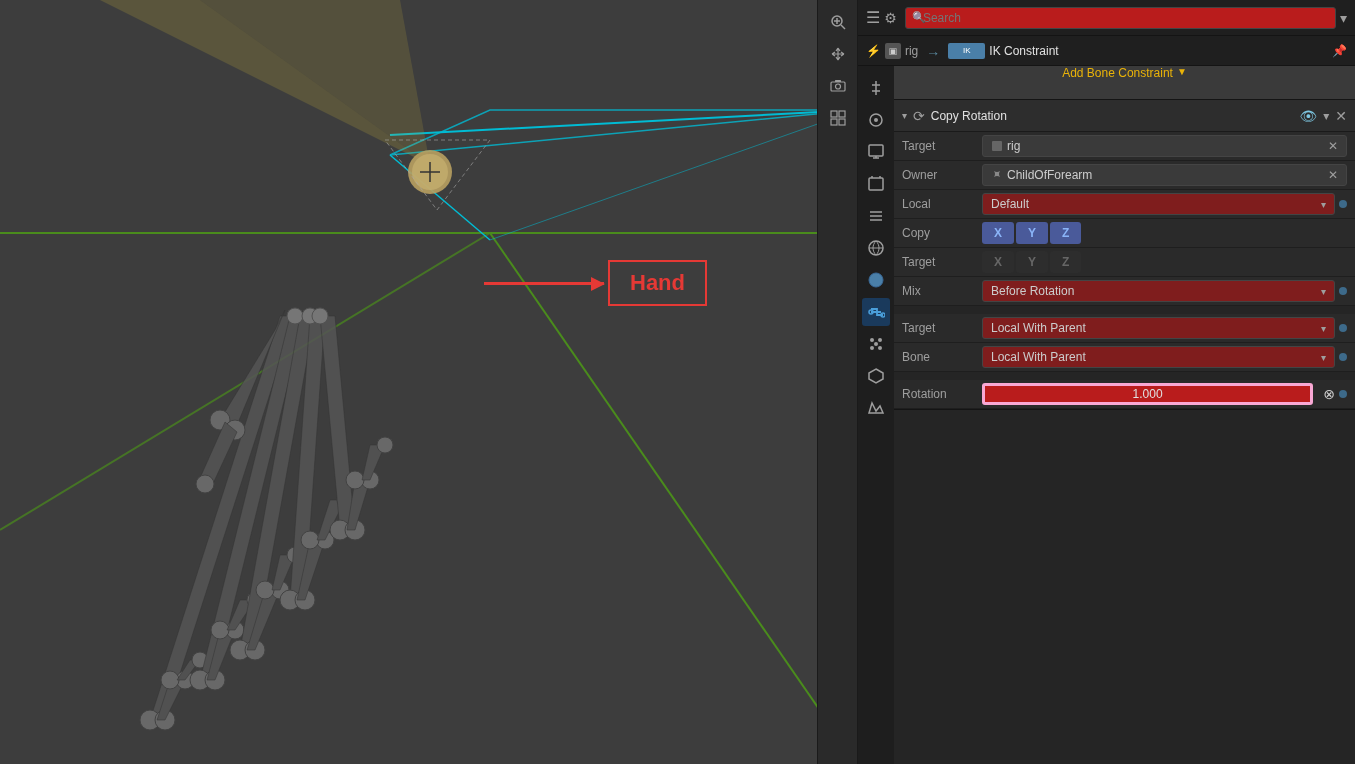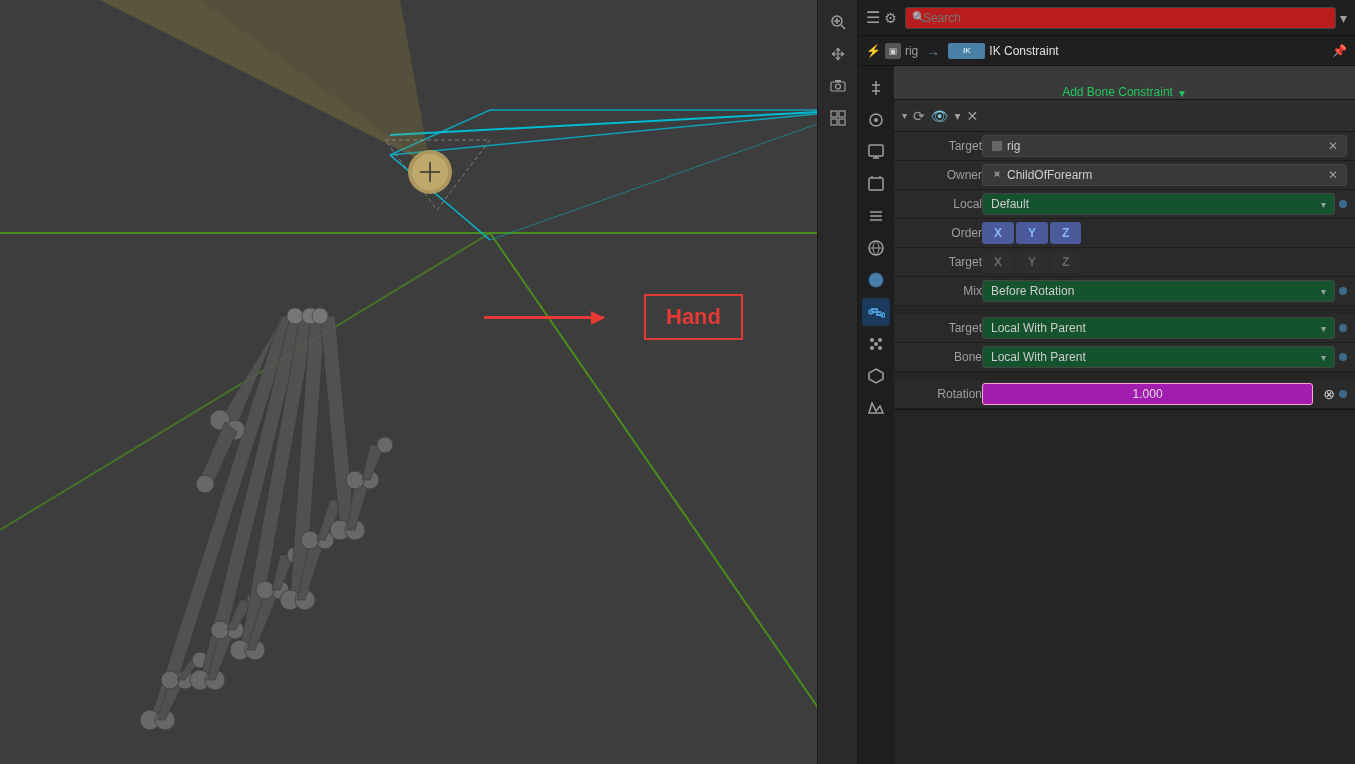--- a/index.html
+++ b/index.html
@@ -2,21 +2,21 @@
 <html><head>
   <meta charset="utf-8">
   <style>
     * { margin: 0; padding: 0; box-sizing: border-box; }
     body { width: 1355px; height: 764px; overflow: hidden; font-family: -apple-system, BlinkMacSystemFont, 'Segoe UI', sans-serif; font-size: 12px; background: #1a1a1a; display: flex; }
 
     
     #viewport { width: 857px; height: 764px; background: #3d3d3d; position: relative; overflow: hidden; }
 
     
-    #hand-label-container { position: absolute; top: 294px; left: 484px; display: flex; align-items: center; gap: 36px; }
+    #hand-label-container { position: absolute; top: 260px; left: 484px; display: flex; align-items: center; }
     #hand-arrow { width: 120px; height: 0; border-top: 3px solid #e53935; position: relative; }
     #hand-arrow::after { content: ''; position: absolute; right: -1px; top: -8px; border-left: 14px solid #e53935; border-top: 7px solid transparent; border-bottom: 7px solid transparent; }
     #hand-box { border: 2px solid #e53935; padding: 8px 20px; color: #e53935; font-size: 22px; font-weight: bold; background: transparent; margin-left: 4px; }
 
     
     #viewport-toolbar { position: absolute; right: 0; top: 0; width: 40px; height: 764px; background: #2a2a2a; display: flex; flex-direction: column; align-items: center; padding-top: 8px; gap: 4px; border-left: 1px solid #1a1a1a; }
     .vp-icon { width: 28px; height: 28px; display: flex; align-items: center; justify-content: center; color: #9e9e9e; border-radius: 4px; cursor: pointer; font-size: 14px; }
 
     
     .skeleton-canvas { position: absolute; top: 0; left: 0; width: 857px; height: 764px; }
@@ -37,52 +37,52 @@
     .bc-pin { color: #9e9e9e; font-size: 12px; margin-left: auto; cursor: pointer; }
     .bc-rig-icon { width: 16px; height: 16px; background: #555; border-radius: 2px; display: inline-flex; align-items: center; justify-content: center; font-size: 9px; color: #ccc; }
     .bc-ik-icon { width: 37px; height: 16px; background: #4a7fa8; border-radius: 2px; display: inline-flex; align-items: center; justify-content: center; font-size: 8px; color: white; }
     .side-icon { width: 28px; height: 28px; display: flex; align-items: center; justify-content: center; color: #9e9e9e; border-radius: 3px; cursor: pointer; font-size: 13px; }
     .side-icon.active { color: #4a9eda; background: #2a3a48; }
     #side-icons-panel { width: 36px; background: #1e1e1e; display: flex; flex-direction: column; align-items: center; padding-top: 8px; gap: 4px; }
 
     #props-main { flex: 1; padding: 0; }
 
     
-    #add-constraint-btn { width: 100%; height: 34px; background: #3a3a3a; border: none; color: #22c55e; font-size: 12px; cursor: pointer; text-align: center; display: flex; align-items: flex-end; justify-content: center; border-bottom: 1px solid #141414; }
+    #add-constraint-btn { width: 100%; height: 34px; background: #3a3a3a; border: none; color: #eab308; font-size: 12px; cursor: pointer; text-align: center; display: flex; align-items: flex-start; justify-content: center; border-bottom: 1px solid #141414; }
 
     
     #constraint-block { background: #2a2a2a; border-bottom: 1px solid #141414; }
     .constraint-header { height: 32px; display: flex; align-items: center; padding: 0 8px; gap: 6px; background: #2d2d2d; border-bottom: 1px solid #1a1a1a; }
     .constraint-expand { color: #9e9e9e; cursor: pointer; font-size: 10px; }
     .constraint-name { color: #e0e0e0; flex: 1; font-size: 12px; }
     .constraint-vis { color: #7ec8e3; cursor: pointer; font-size: 14px; }
     .constraint-close { color: #9e9e9e; cursor: pointer; font-size: 14px; }
 
     
     .form-row { display: flex; align-items: center; min-height: 26px; padding: 3px 8px; border-bottom: 1px solid #1e1e1e; }
-    .form-label { color: #9e9e9e; font-size: 12px; text-align: right; flex: 0 0 80px; padding-right: 0; }
+    .form-label { color: #9e9e9e; font-size: 12px; text-align: left; flex: 0 0 80px; padding-right: 0; }
     .form-control { flex: 1; display: flex; align-items: center; gap: 4px; }
     .dot-indicator { width: 8px; height: 8px; border-radius: 50%; background: #3d6a8a; flex-shrink: 0; margin-left: 4px; }
     .field-with-x { background: #3a3a3a; border: 1px solid #444; border-radius: 3px; color: #ccc; padding: 2px 8px; font-size: 12px; height: 22px; flex: 1; display: flex; align-items: center; justify-content: space-between; }
     .field-x-btn { color: #9e9e9e; cursor: pointer; font-size: 12px; }
 
     
-    .dropdown { background: #14532d; border: 1px solid #444; border-radius: 3px; color: #ccc; padding: 8px 8px; font-size: 12px; height: 22px; flex: 1; display: flex; align-items: center; justify-content: space-between; cursor: pointer; }
+    .dropdown { background: #7f1d1d; border: 1px solid #444; border-radius: 3px; color: #ccc; padding: 8px 8px; font-size: 12px; height: 22px; flex: 1; display: flex; align-items: center; justify-content: space-between; cursor: pointer; }
     .dropdown-arrow { color: #9e9e9e; font-size: 10px; }
 
     
     .axis-group { display: flex; gap: 2px; }
     .axis-btn { height: 22px; padding: 0 12px; border: none; border-radius: 3px; cursor: pointer; font-size: 12px; font-weight: bold; }
     .axis-btn.x { background: #4a5a9a; color: #8ab4f8; }
     .axis-btn.y { background: #4a5a9a; color: #8ab4f8; }
     .axis-btn.z { background: #4a5a9a; color: #8ab4f8; }
     .axis-btn.inactive { background: #2d2d2d; color: #666; }
 
     
-    .influence-field { background: #a21caf; border: 1px solid #f9a8d4; border-radius: 3px; color: #e0e0e0; padding: 2px 8px; font-size: 12px; height: 22px; flex: 1; display: flex; align-items: center; justify-content: center; }
+    .influence-field { background: #b91c1c; border: 3px solid #f9a8d4; border-radius: 3px; color: #e0e0e0; padding: 2px 8px; font-size: 12px; height: 22px; flex: 1; display: flex; align-items: center; justify-content: center; }
     .influence-x { color: #ccc; cursor: pointer; margin-left: 6px; font-size: 14px; }
   </style>
 </head>
 <body>
 
 <div id="viewport">
 
   <svg class="skeleton-canvas" viewBox="0 0 857 764" xmlns="http://www.w3.org/2000/svg">
 
     <line x1="0" y1="233" x2="857" y2="233" stroke="#4a4a4a" stroke-width="1" opacity="0.5"></line>
@@ -305,20 +305,21 @@
 
       <button id="add-constraint-btn">
         <span>Add Bone Constraint</span>
         <span style="margin-left:4px; font-size:10px;">▼</span>
       </button>
 
       <div id="constraint-block">
         <div class="constraint-header">
           <span class="constraint-expand">▾</span>
           <span style="color:#9e9e9e; font-size:14px;">⟳</span>
+          <span class="constraint-name">Copy Rotation</span>
           <span class="constraint-vis">👁</span>
           <span style="color:#9e9e9e; font-size:12px;">▾</span>
           <span class="constraint-close">✕</span>
         </div>
 
         <div class="form-row">
           <span class="form-label">Target</span>
           <div class="form-control">
             <div class="field-with-x">
               <span style="display:inline-flex;align-items:center;gap:4px;">
@@ -352,21 +353,21 @@
           <div class="form-control">
             <div class="dropdown">
               <span>Default</span>
               <span class="dropdown-arrow">▾</span>
             </div>
           </div>
           <div class="dot-indicator"></div>
         </div>
 
         <div class="form-row">
-          <span class="form-label">Order</span>
+          <span class="form-label">Copy</span>
           <div class="form-control">
             <div class="axis-group">
               <button class="axis-btn x">X</button>
               <button class="axis-btn y">Y</button>
               <button class="axis-btn z">Z</button>
             </div>
           </div>
         </div>
 
         <div class="form-row">

